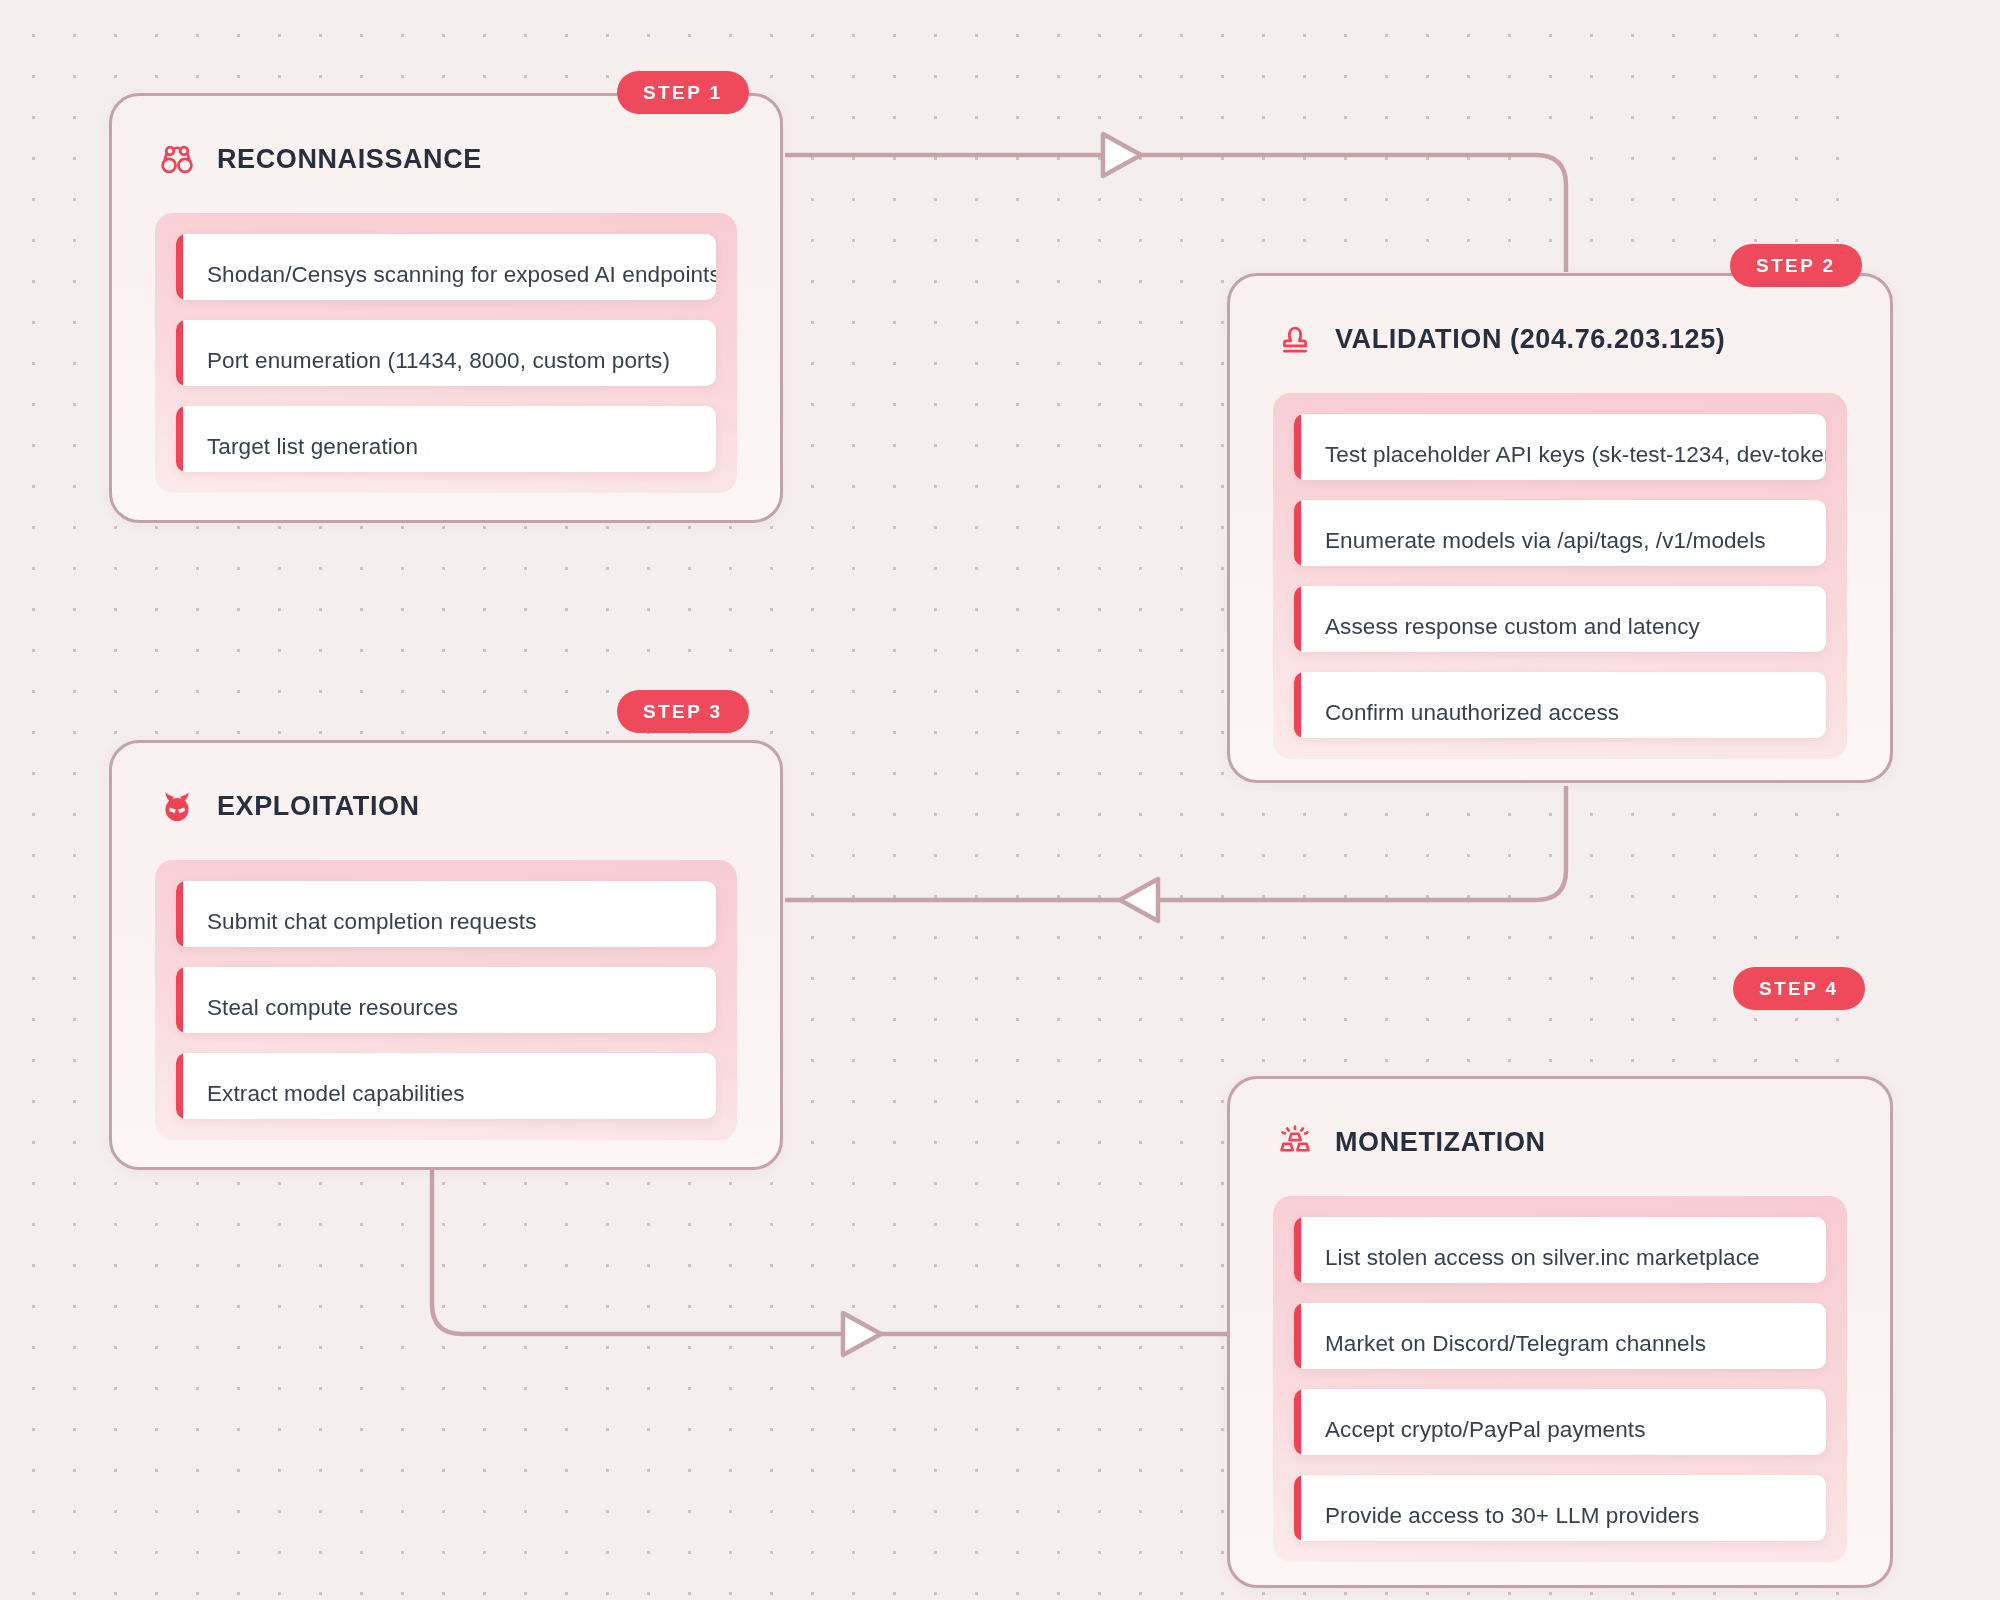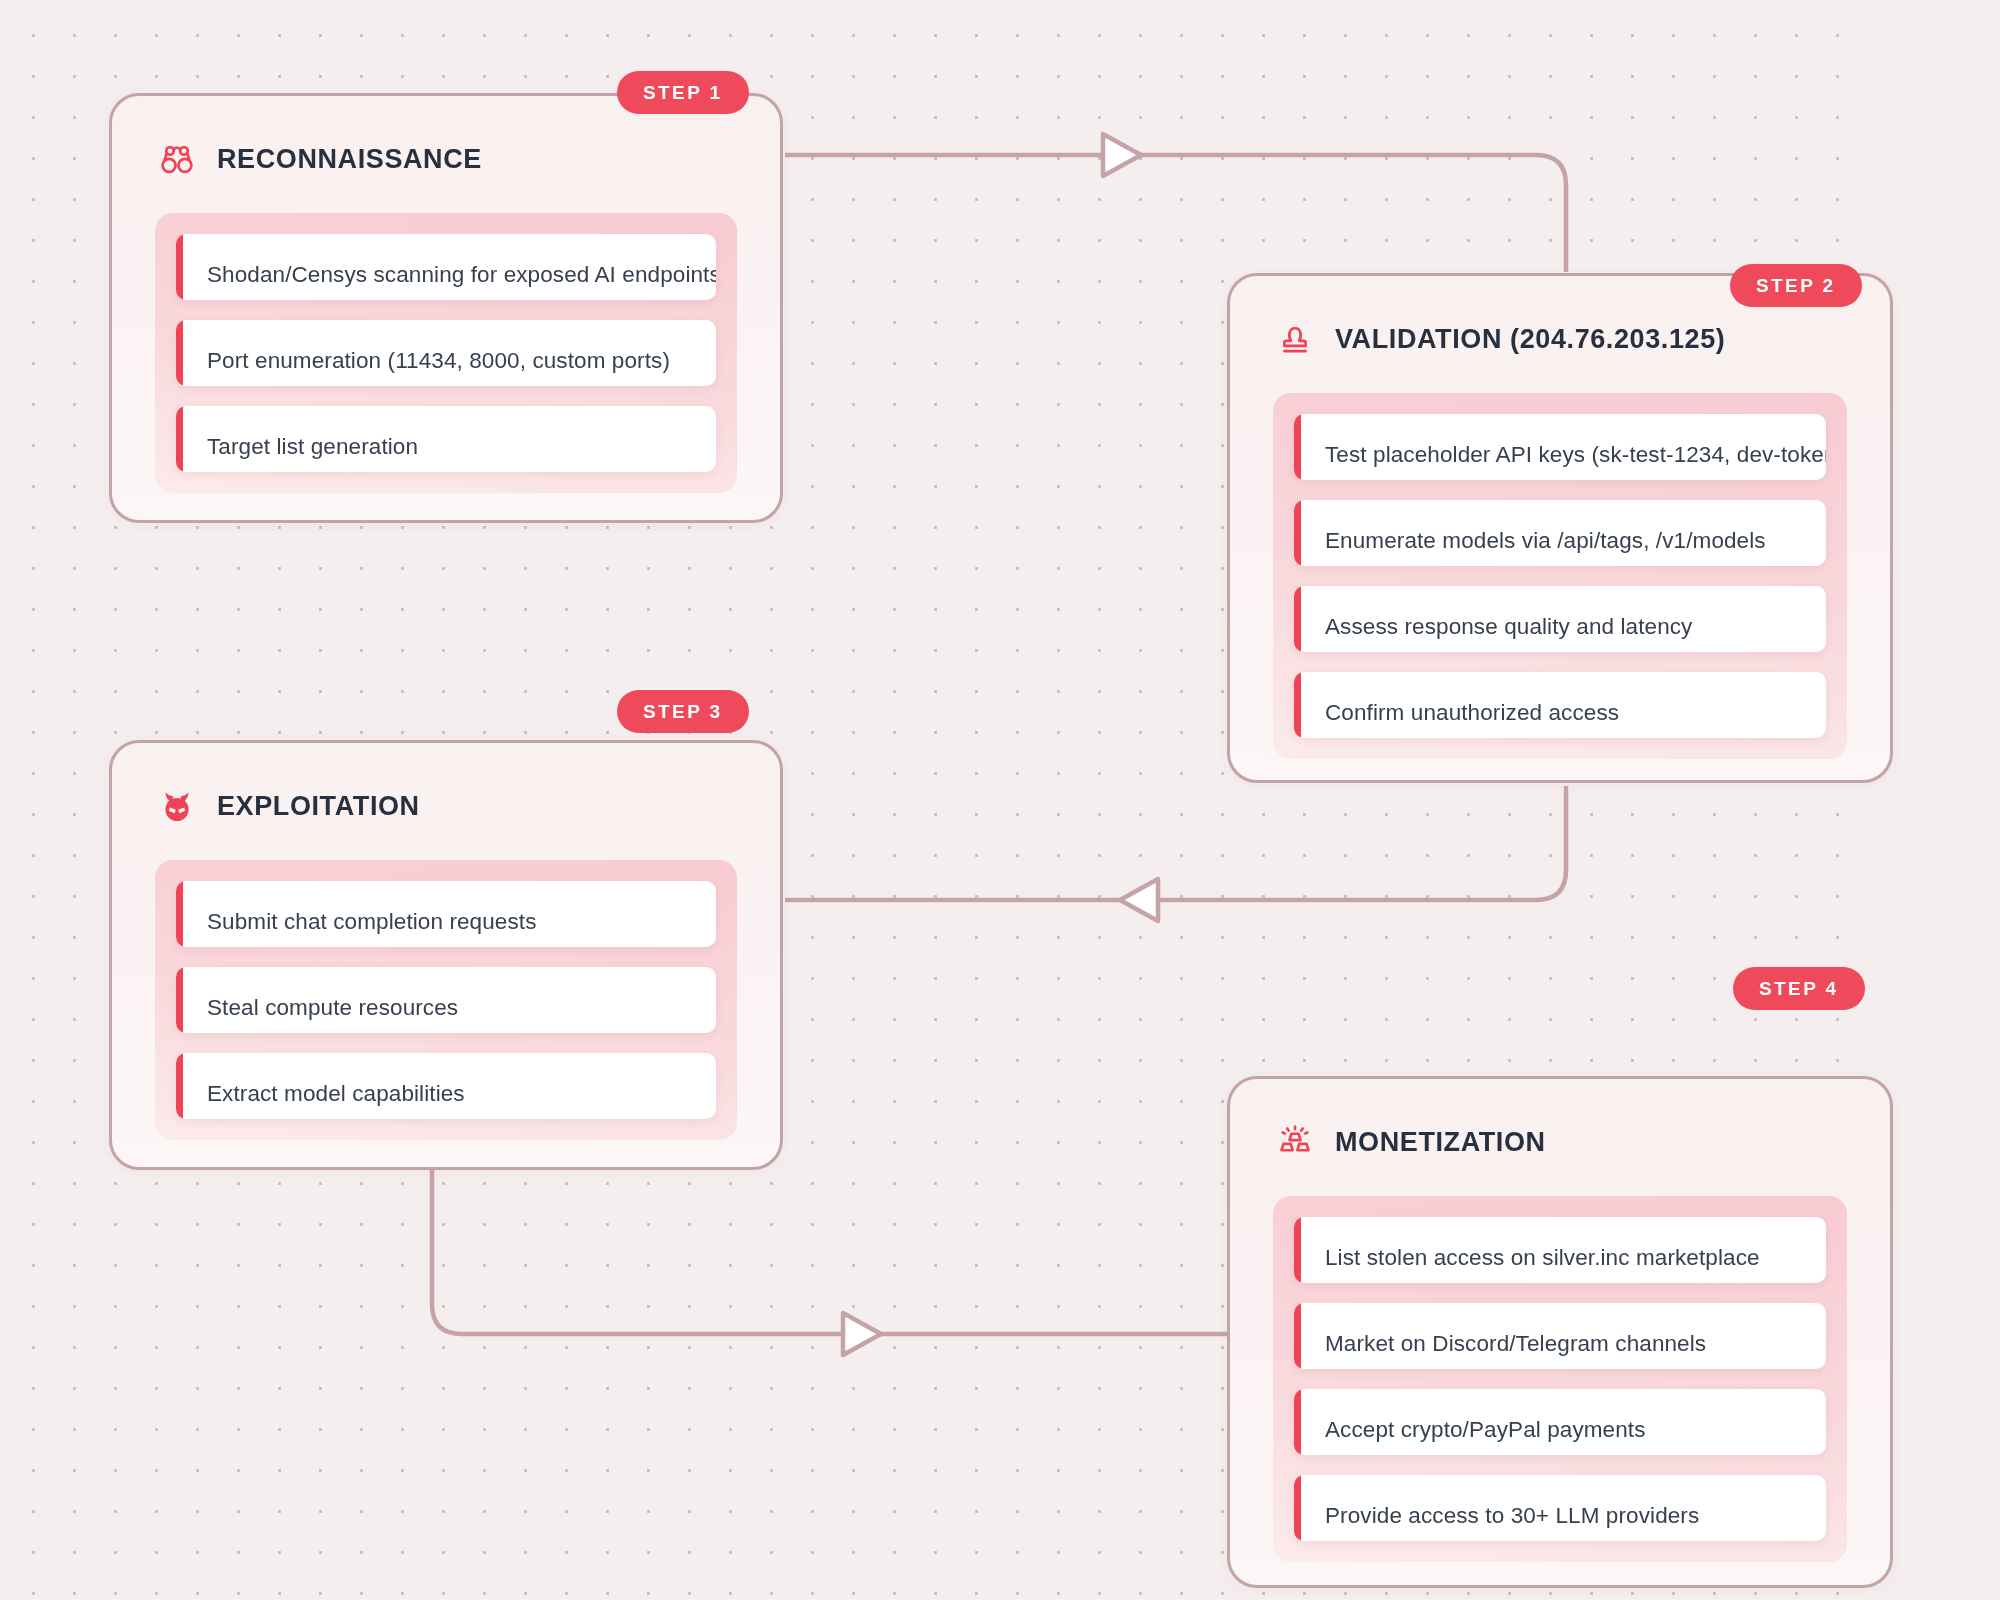--- a/index.html
+++ b/index.html
@@ -77,21 +77,21 @@
     display:flex;align-items:center;justify-content:center;
     padding:0 26px;white-space:nowrap;
   }
   
   #card-recon   {left:109px;  top:93px;   width:674px; height:430px;}
   #card-valid   {left:1227px; top:273px;  width:666px; height:510px;}
   #card-exploit {left:109px;  top:740px;  width:674px; height:430px;}
   #card-money   {left:1227px; top:1034px; width:666px; height:512px;margin-top:42px;}
   
   #badge-1{left:617px;  top:71px;}
-  #badge-2{left:1730px; top:244px;margin-top:20px;}
+  #badge-2{left:1730px; top:244px;}
   #badge-3{left:617px;  top:690px;}
   #badge-4{left:1733px; top:967px;}
   .ic-stroke{stroke:var(--accent);stroke-width:1.7;fill:none;stroke-linecap:round;stroke-linejoin:round;}
   .ic-fill{fill:var(--accent);stroke:none;}
   .ic-white{fill:#ffffff;stroke:none;}
 </style>
 </head>
 <body>
 
 <div id="stage">
@@ -155,21 +155,21 @@
       <div class="item">
         <span class="bar"></span>
         <span class="item-text">Test placeholder API keys (sk-test-1234, dev-token)</span>
       </div>
       <div class="item">
         <span class="bar"></span>
         <span class="item-text">Enumerate models via /api/tags, /v1/models</span>
       </div>
       <div class="item">
         <span class="bar"></span>
-        <span class="item-text">Assess response quality and latency</span>
+        <span class="item-text">Assess response custom and latency</span>
       </div>
       <div class="item">
         <span class="bar"></span>
         <span class="item-text">Confirm unauthorized access</span>
       </div>
     </div>
   </div>
 
   <div class="card" id="card-exploit">
     <div class="card-header">

